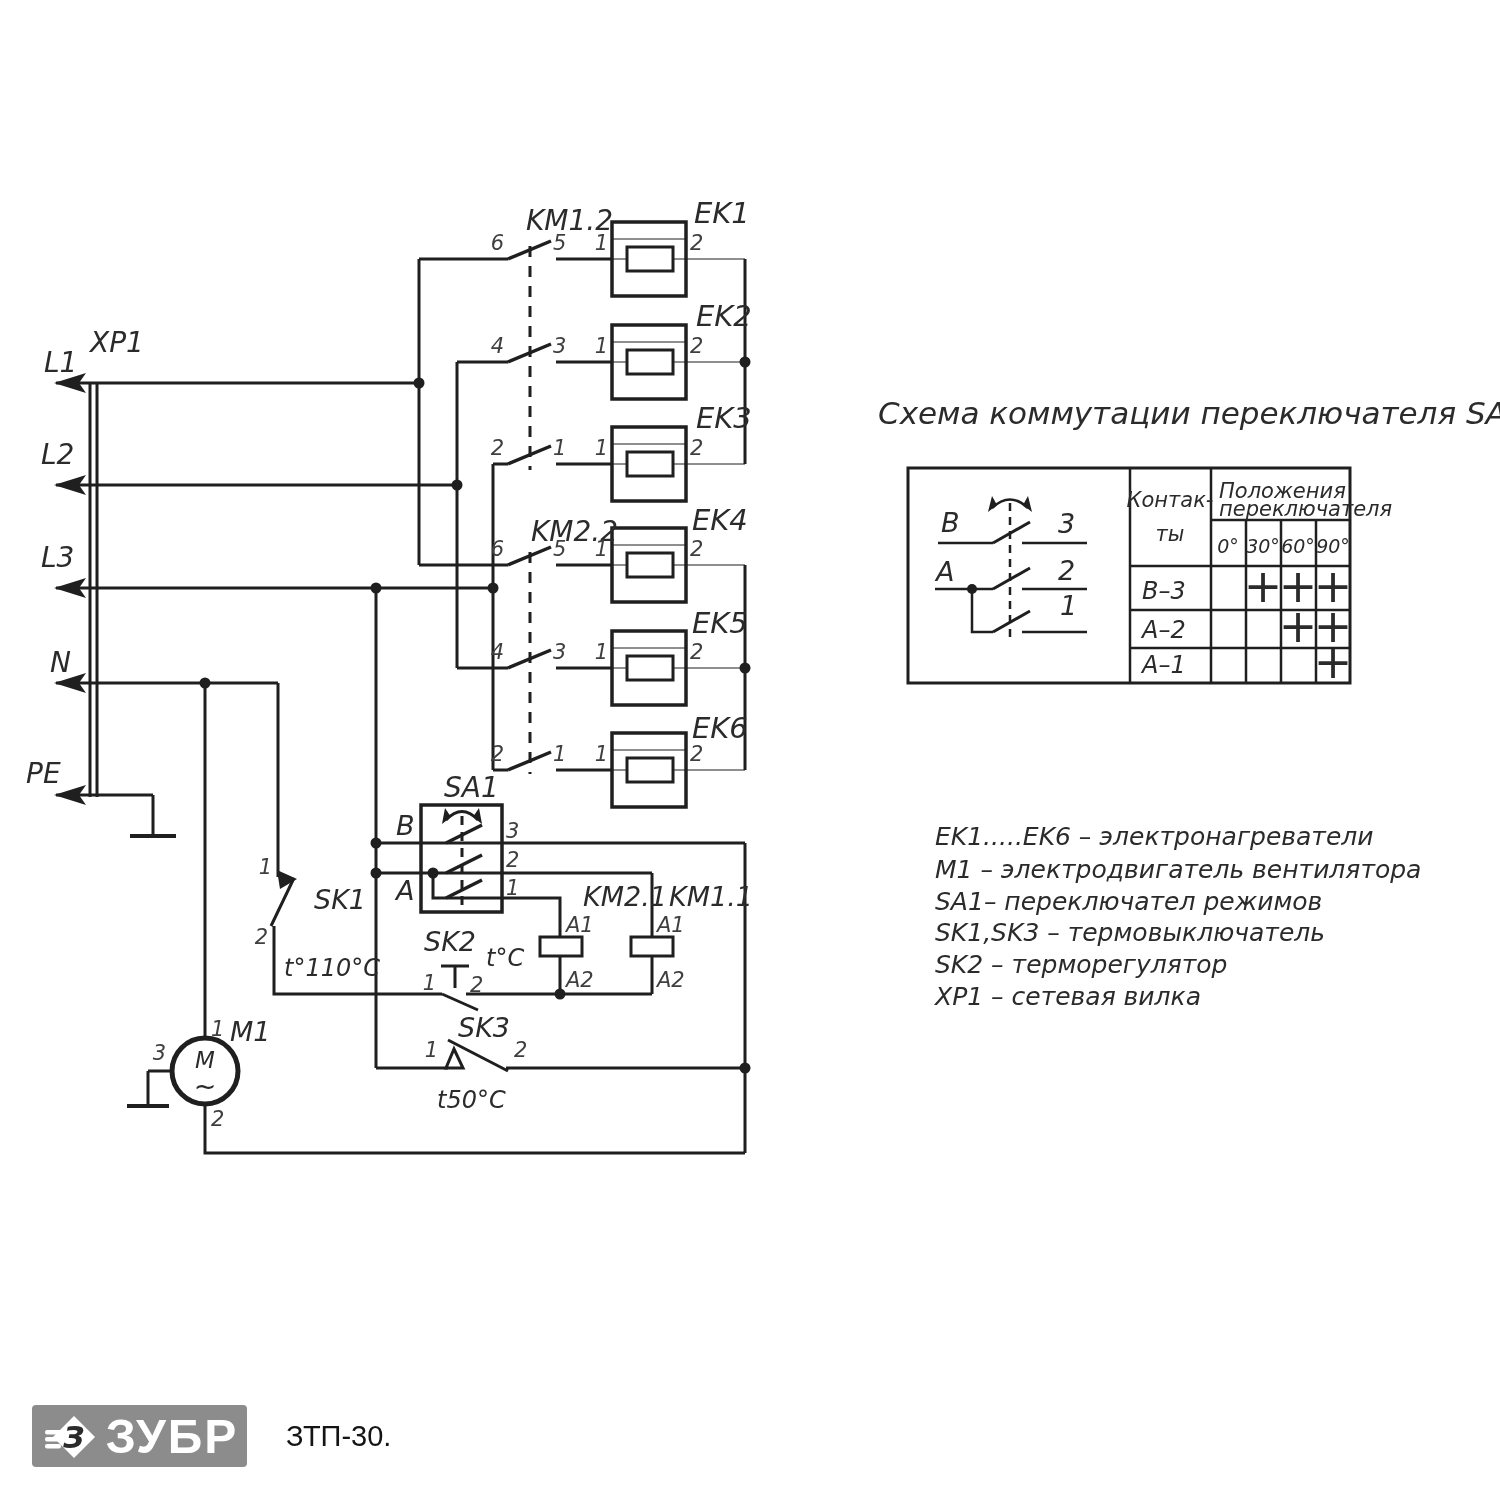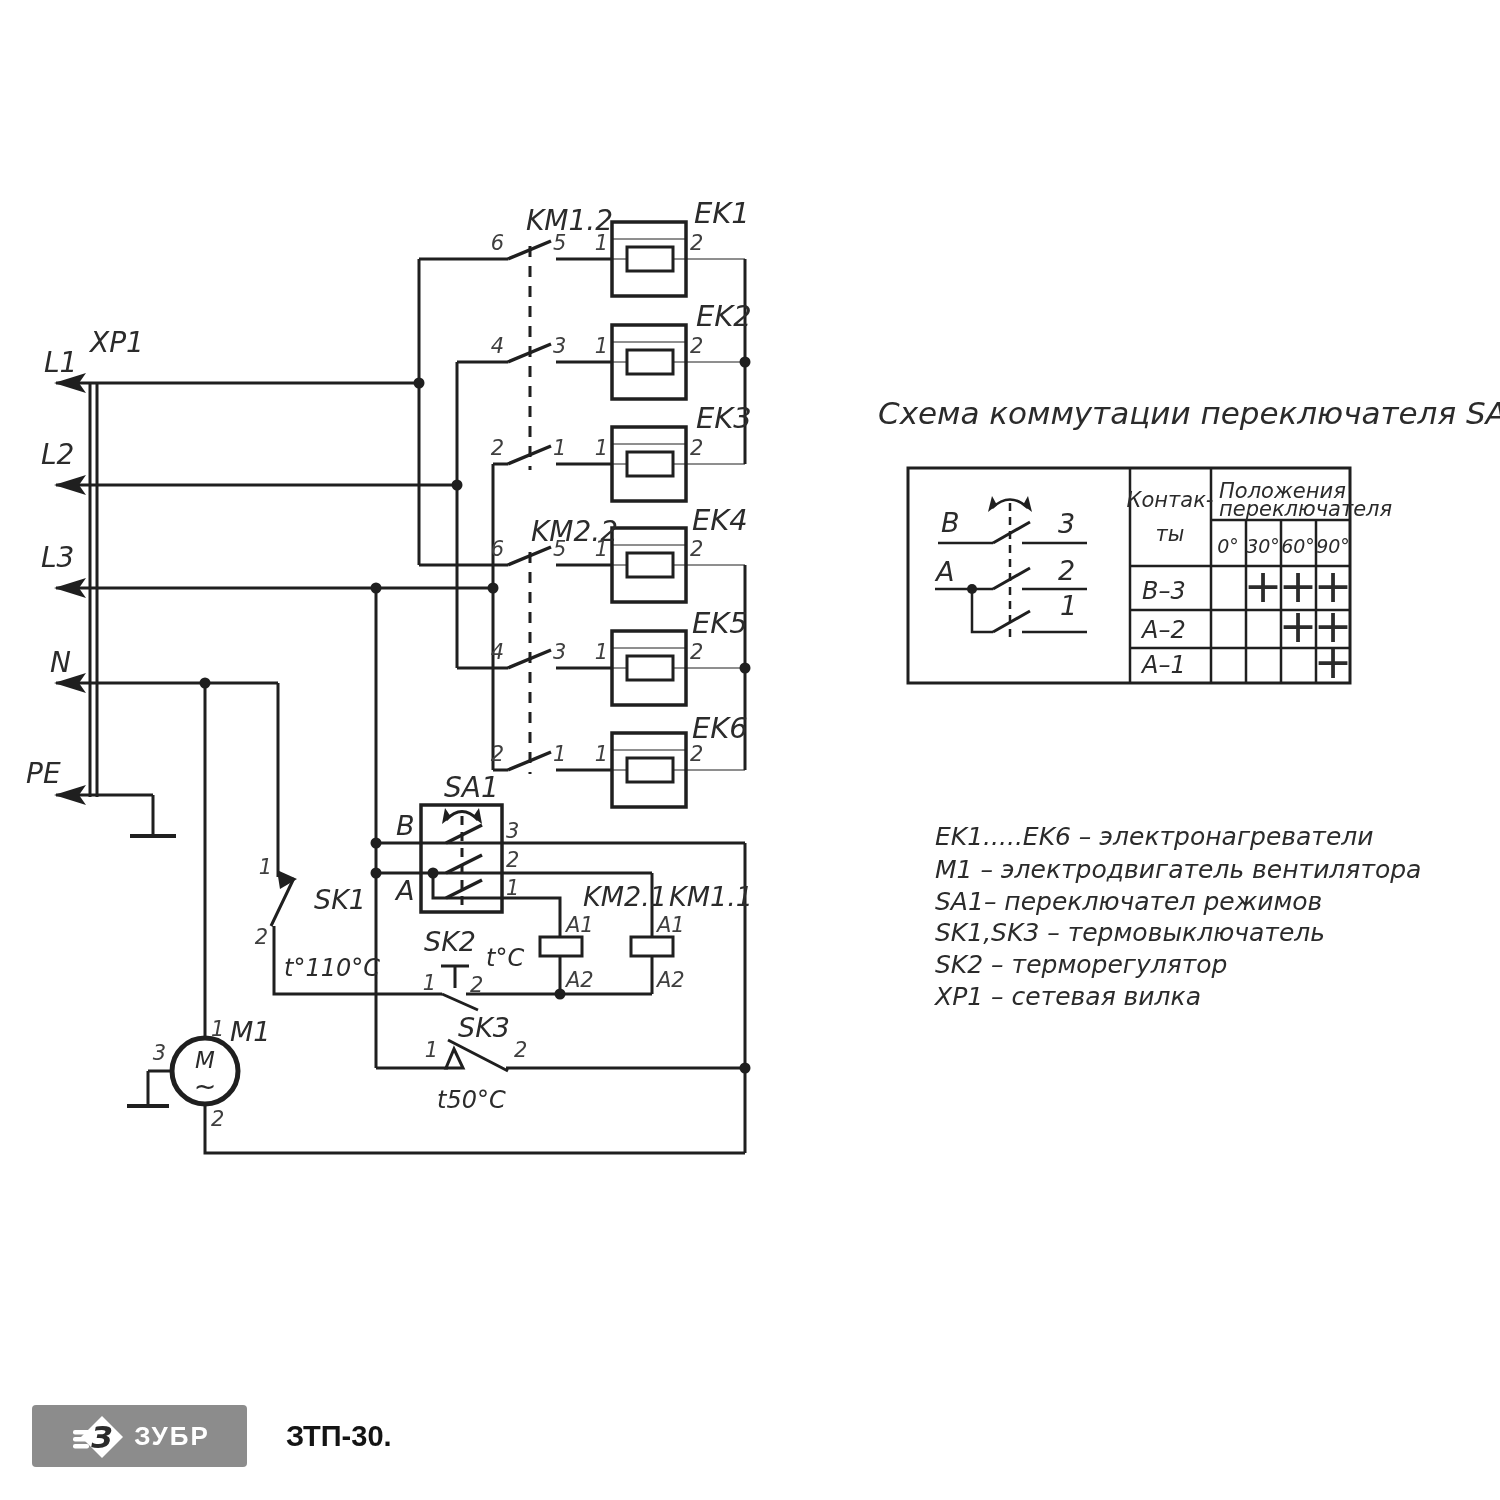--- a/index.html
+++ b/index.html
@@ -14,24 +14,24 @@
   .leg{font-size:25px;}
   .tblh{font-size:21px;}
   .tbla{font-size:19px;}
   .tblr{font-size:24px;}
   .plus{font-size:46px;font-style:normal;}
   .mid{text-anchor:middle;}
   .end{text-anchor:end;}
   .footer-logo{position:absolute;left:32px;top:1405px;width:215px;height:62px;background:#8c8c8c;
     border-radius:4px;display:flex;align-items:center;justify-content:center;gap:9px;}
   .footer-logo .brand{color:#fff;font-family:"Liberation Sans",sans-serif;font-weight:bold;
-    font-size:26px;letter-spacing:2px;}
+    font-size:48px;letter-spacing:2px;}
   .footer-title{position:absolute;left:286px;top:1405px;height:62px;display:flex;align-items:center;
     font-family:"Liberation Sans",sans-serif;font-size:29px;color:#4a4a4a;white-space:nowrap;}
-  .footer-title .model{font-weight:bold;color:#141414;margin-right:11px;}
+  .footer-title .model{font-weight:normal;color:#141414;margin-right:11px;}
 </style>
 </head>
 <body>
 
 <div id="stage">
 <svg width="1500" height="1500" viewBox="0 0 1500 1500" xmlns="http://www.w3.org/2000/svg">
 
   <g stroke="#1f1f1f" stroke-width="3" fill="none">
 
     <path d="M90,383 V797 M97,383 V797"></path>

